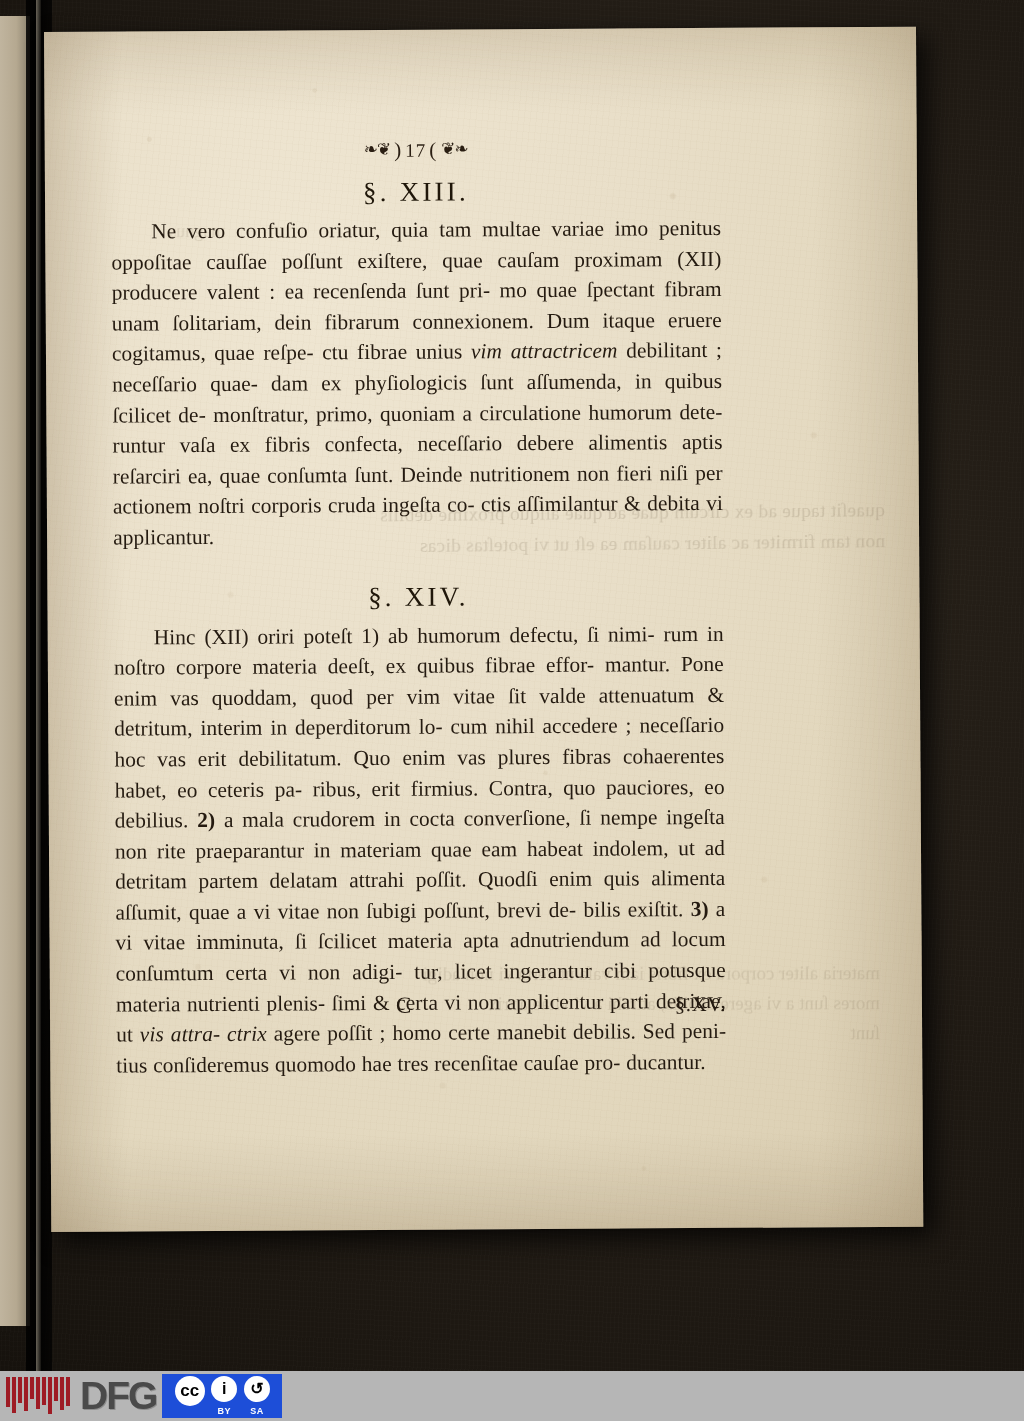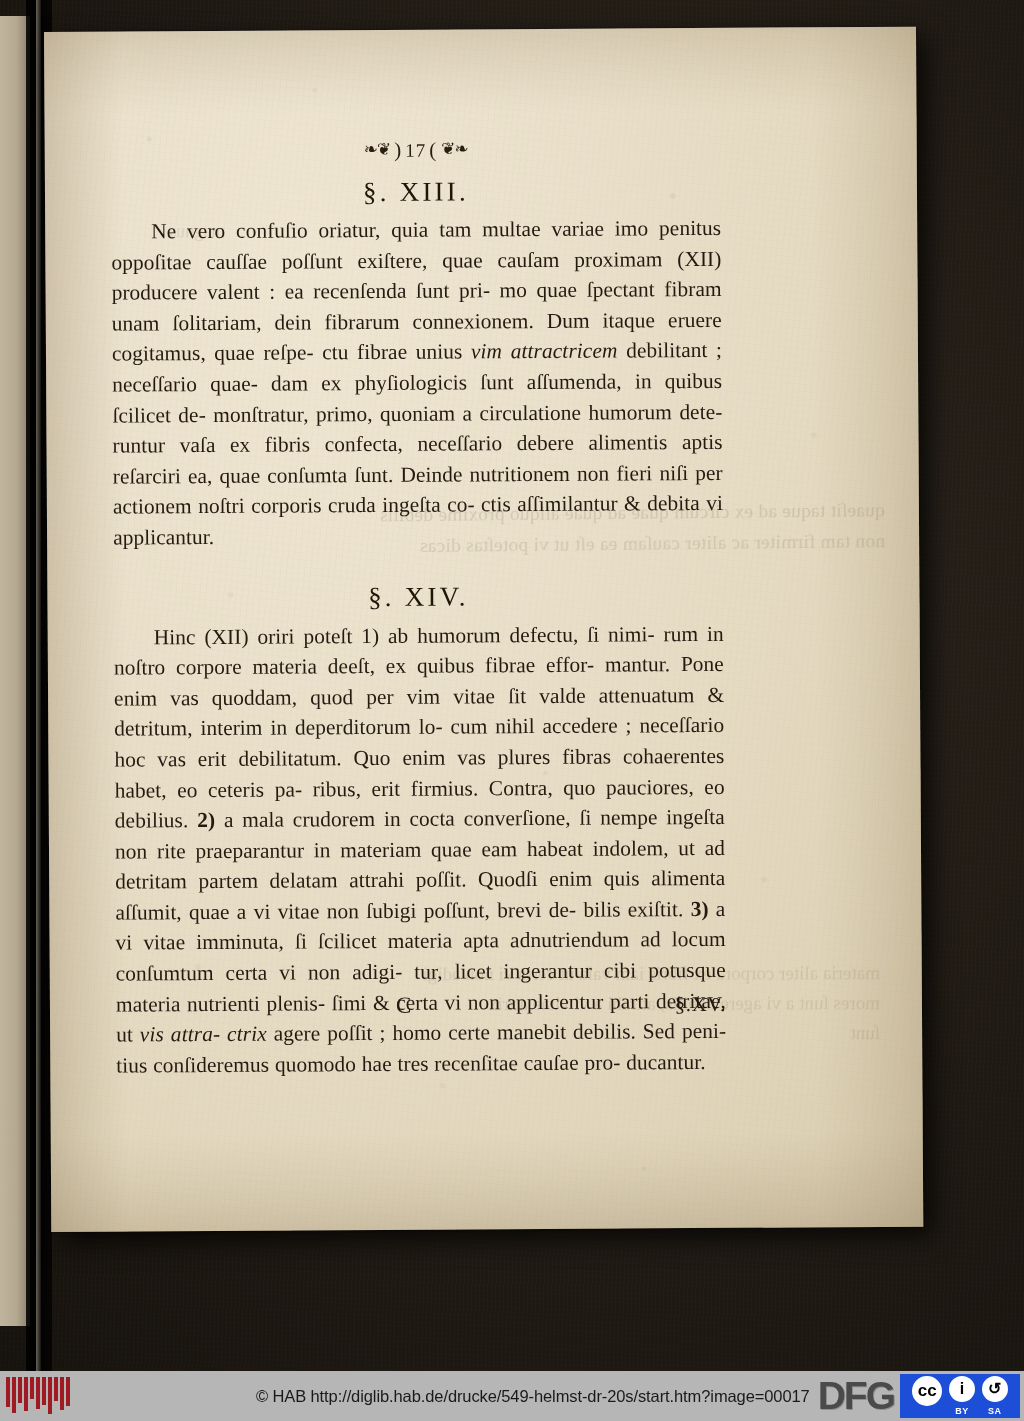--- a/index.html
+++ b/index.html
@@ -382,21 +382,20 @@
       <i style="height:22px"></i>
       <i style="height:32px"></i>
       <i style="height:28px"></i>
       <i style="height:37px"></i>
       <i style="height:24px"></i>
       <i style="height:33px"></i>
       <i style="height:29px"></i>
     </span>
   </div>
 
-  <div id="footer-text">© HAB http://diglib.hab.de/drucke/549-helmst-dr-20s/start.htm?image=00017</div>
 
   <div id="dfg">DFG</div>
 
   <div id="cc-badge">
     <div class="cc-item">
       <div class="cc-circle">cc</div>
       <div class="cc-spacer"></div>
     </div>
     <div class="cc-item">
       <div class="cc-circle sm">i</div>

